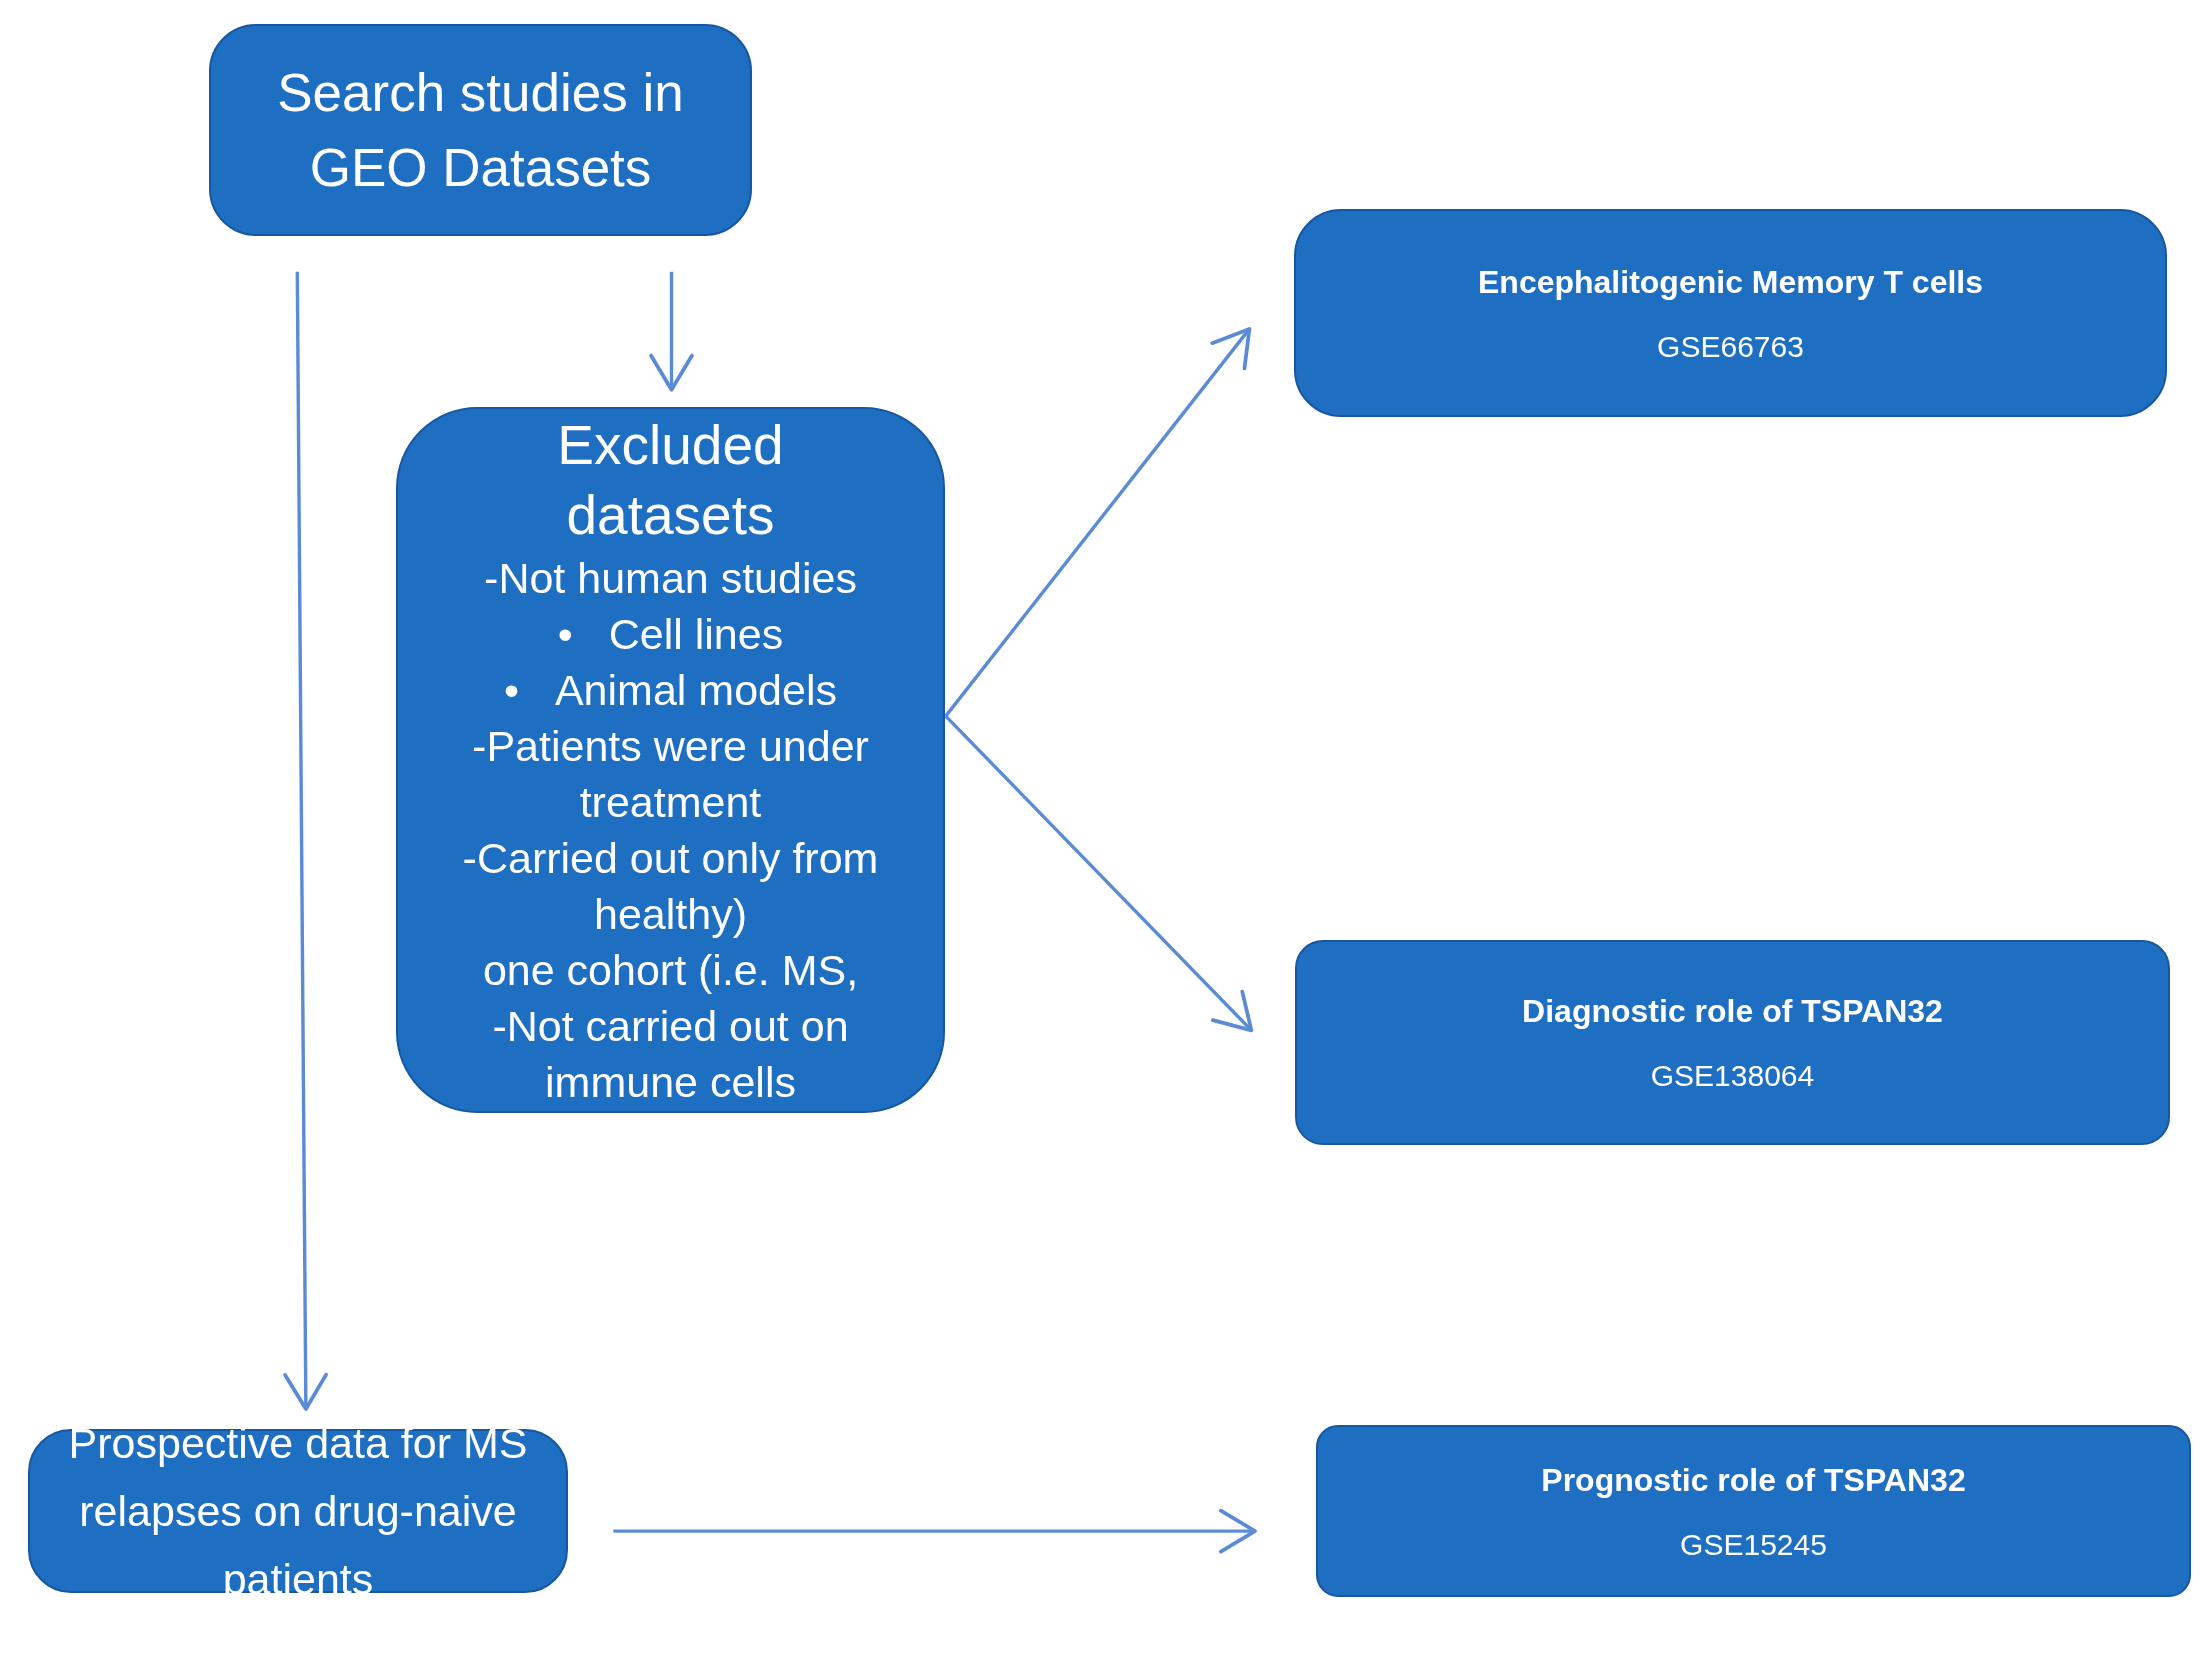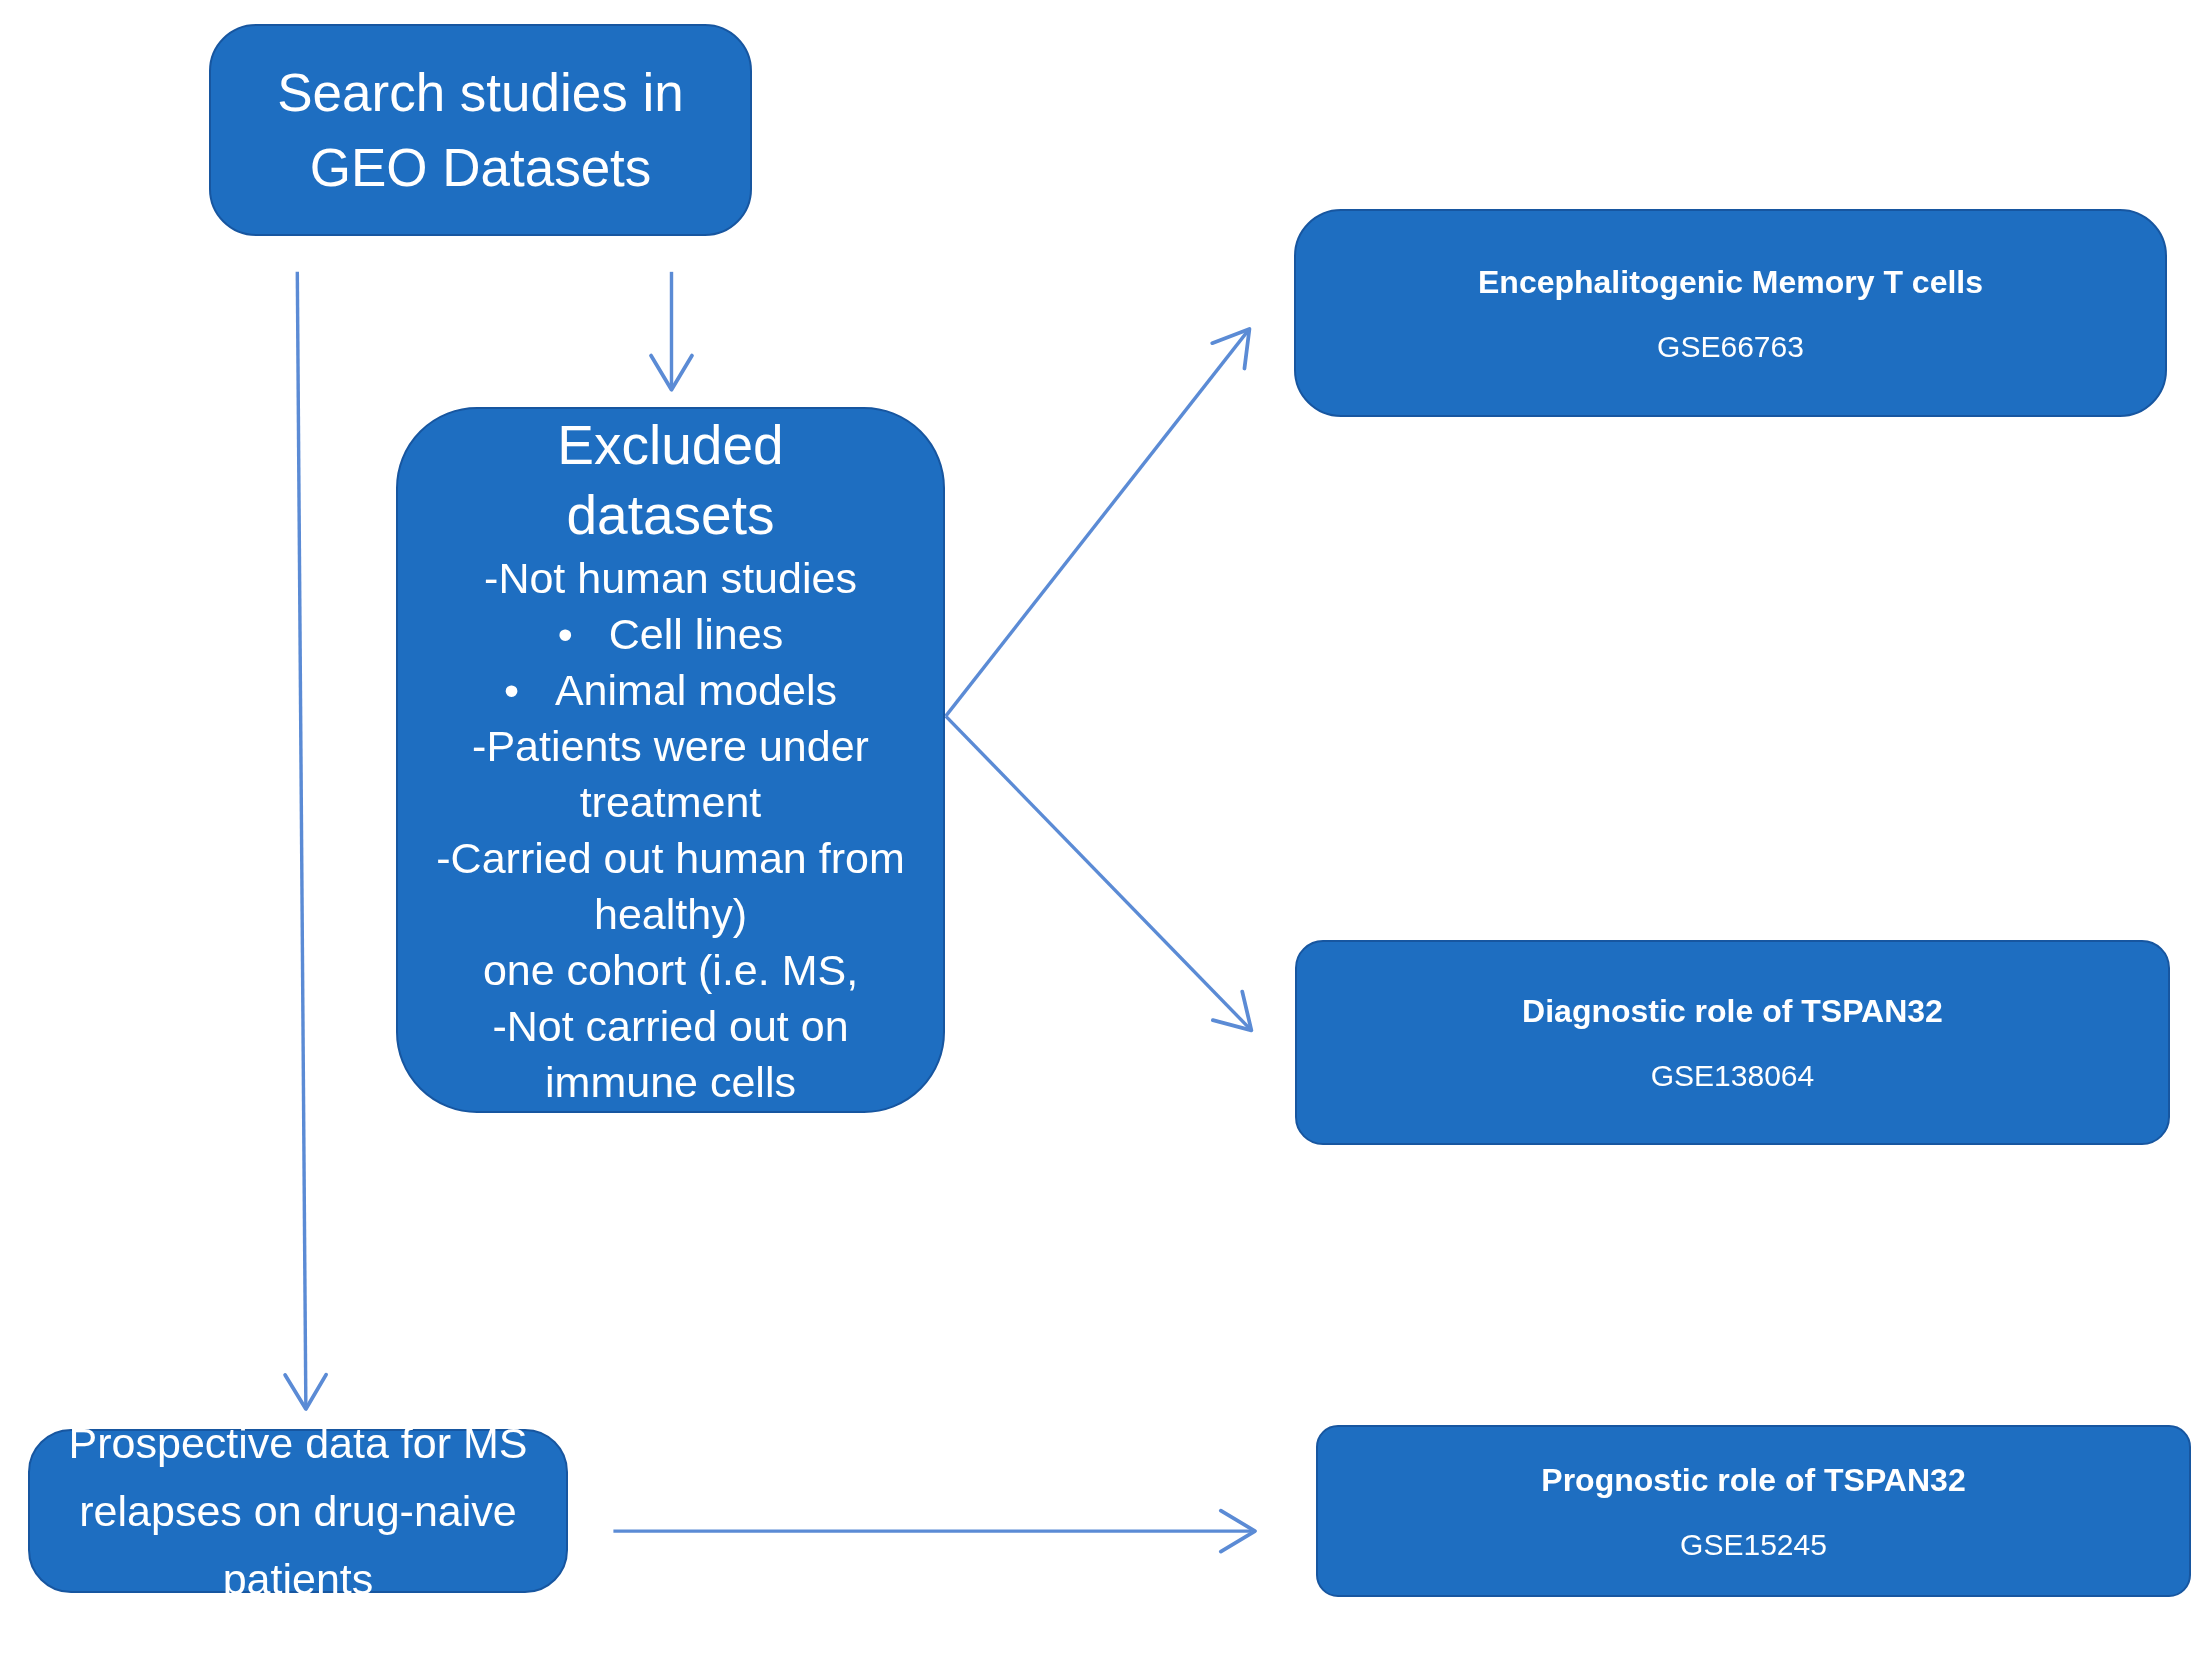--- a/index.html
+++ b/index.html
@@ -118,21 +118,21 @@
   </div>
 
   <div class="box box-excluded">
     <span class="title-line">Excluded</span>
     <span class="title-line">datasets</span>
     <span class="body-line">-Not human studies</span>
     <span class="body-line">•&nbsp;&nbsp;&nbsp;Cell lines</span>
     <span class="body-line">•&nbsp;&nbsp;&nbsp;Animal models</span>
     <span class="body-line">-Patients were under</span>
     <span class="body-line">treatment</span>
-    <span class="body-line">-Carried out human from</span>
+    <span class="body-line">-Carried out only from</span>
     <span class="body-line">healthy)</span>
     <span class="body-line">one cohort (i.e. MS,</span>
     <span class="body-line">-Not carried out on</span>
     <span class="body-line">immune cells</span>
   </div>
 
   <div class="box box-enceph">
     <span class="result-title">Encephalitogenic Memory T cells</span>
     <span class="result-sub">GSE66763</span>
   </div>

